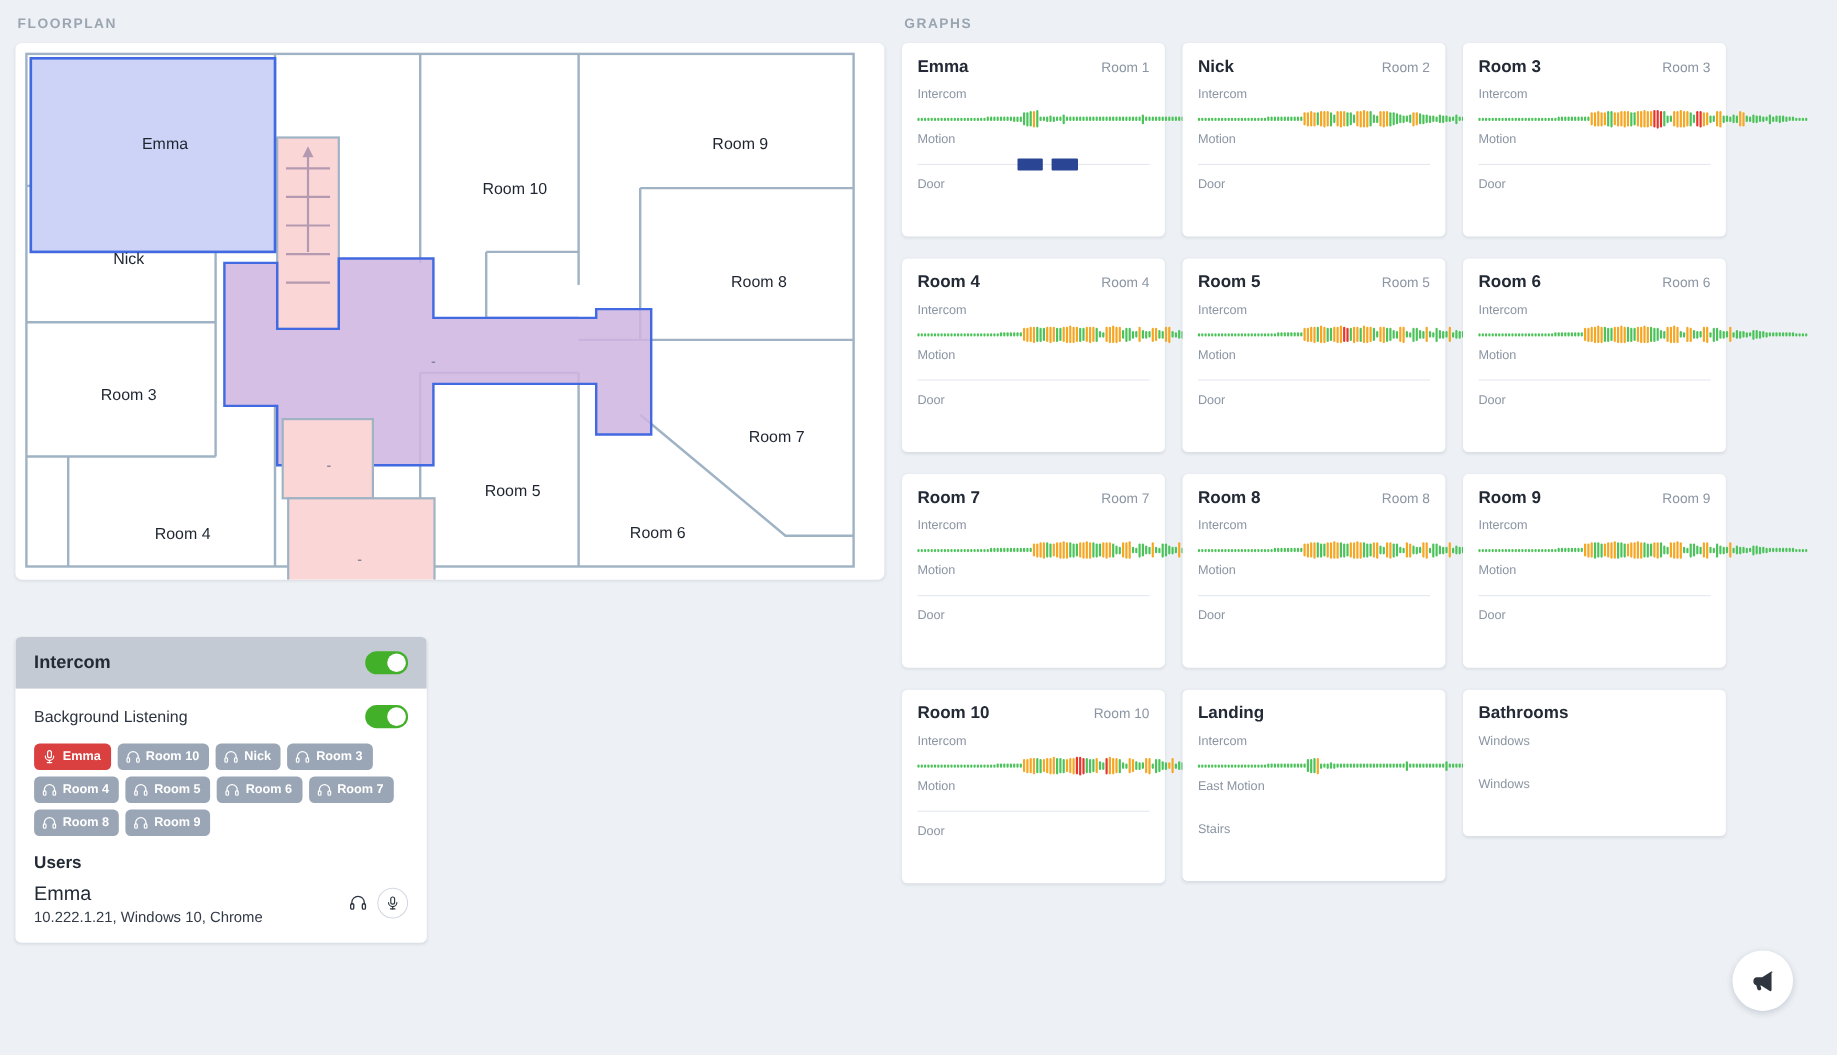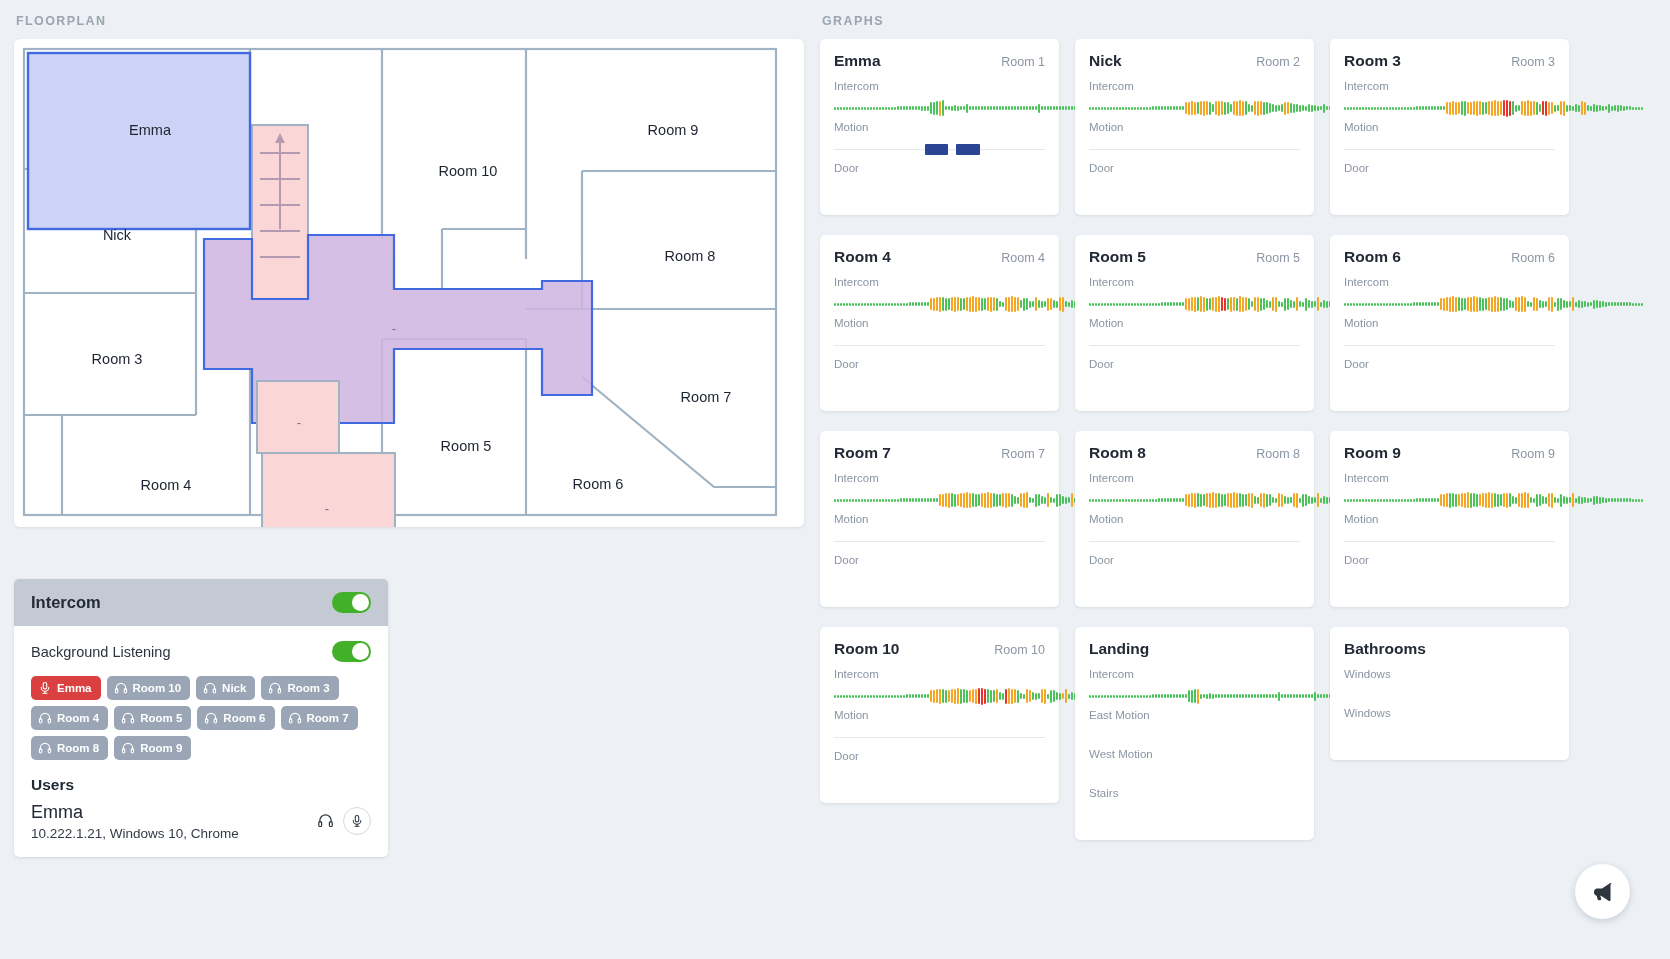--- a/index.html
+++ b/index.html
@@ -1662,24 +1662,20 @@
                 <i style="height: 3px; background: rgb(76, 195, 90);"></i>
                 <i style="height: 3px; background: rgb(76, 195, 90);"></i>
               </div>
             </div>
           </div>
           <div class="metric">
             <div class="metric-label">East Motion</div>
             <div class="metric-body empty"></div>
           </div>
           <div class="metric">
-            <div class="metric-label">West Motion</div>
-            <div class="metric-body empty"></div>
-          </div>
-          <div class="metric">
             <div class="metric-label">Stairs</div>
             <div class="metric-body empty"></div>
           </div>
         </div>
         <div class="gcard">
           <div class="gcard-head">
             <span class="gcard-title">Bathrooms</span>
           </div>
           <div class="metric">
             <div class="metric-label">Windows</div>

